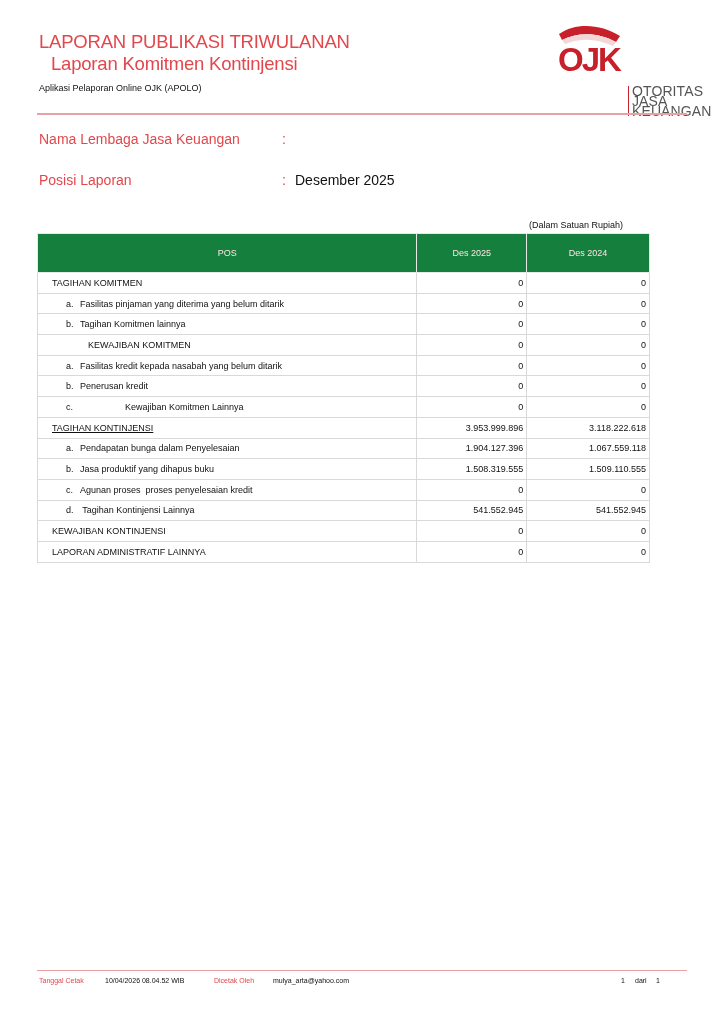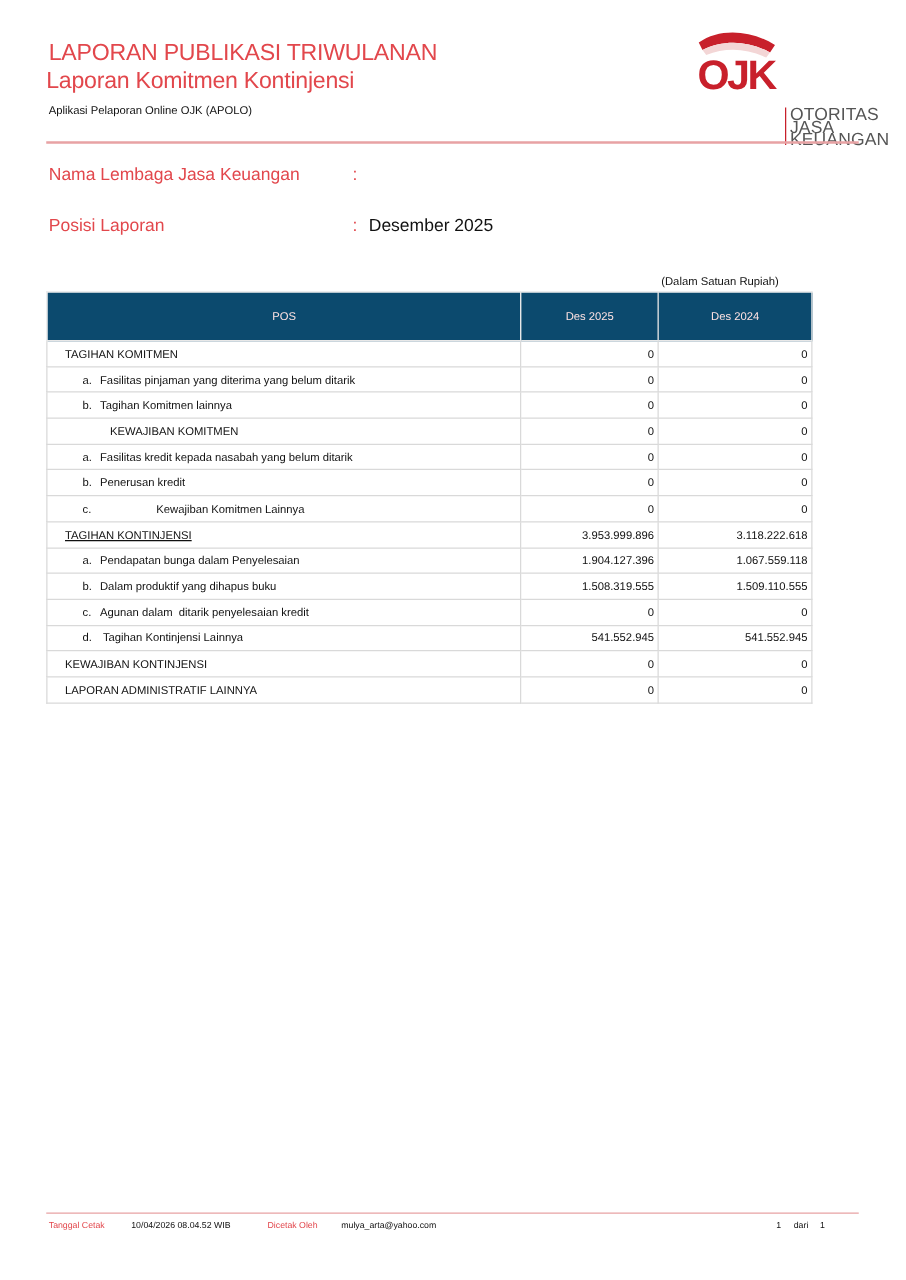--- a/index.html
+++ b/index.html
@@ -8,21 +8,21 @@
       font-family: "Liberation Sans", sans-serif; color: #111;
       overflow: hidden;
     }
     .page { position: relative; width: 725px; height: 1024px; }
 
     .title-main {
       position: absolute; left: 39px; top: 31px;
       font-size: 18.5px; color: #e2474c; letter-spacing: -0.2px;
     }
     .title-sub {
-      position: absolute; left: 37px; top: 53px;
+      position: absolute; left: 51px; top: 53px;
       font-size: 18.5px; color: #e2474c; letter-spacing: -0.2px;
     }
     .app-name {
       position: absolute; left: 39px; top: 83px;
       font-size: 9px; color: #111;
     }
 
     .logo { position: absolute; left: 556px; top: 20px; width: 140px; height: 56px; }
     .logo-text {
       position: absolute; left: 628px; top: 53px;
@@ -51,21 +51,21 @@
       position: absolute; left: 529px; top: 220px;
       font-size: 9px; color: #111;
     }
 
     table.report {
       position: absolute; left: 37px; top: 233px;
       width: 613px; border-collapse: collapse;
       font-size: 9px;
     }
     table.report th {
-      background: #0c4a6e; color: #ffe3e3; font-weight: normal;
+      background: #15803d; color: #ffe3e3; font-weight: normal;
       height: 39px; border: 1px solid #e8e8e8; text-align: center;
       font-size: 9px;
     }
     table.report td {
       height: 20.7px; border: 1px solid #d9d9d9; padding: 0 3px;
       color: #111; white-space: nowrap;
     }
     table.report td.pos { padding-left: 14px; }
     table.report td.pos.sub { padding-left: 28px; }
     table.report td.num { text-align: right; }
@@ -168,26 +168,26 @@
           <td class="pos"><span style="white-space: pre; text-decoration: underline;">TAGIHAN KONTINJENSI</span></td>
           <td class="num">3.953.999.896</td>
           <td class="num">3.118.222.618</td>
         </tr>
         <tr>
           <td class="pos sub"><span class="letter">a.</span><span style="white-space: pre;">Pendapatan bunga dalam Penyelesaian</span></td>
           <td class="num">1.904.127.396</td>
           <td class="num">1.067.559.118</td>
         </tr>
         <tr>
-          <td class="pos sub"><span class="letter">b.</span><span style="white-space: pre;">Dalam produktif yang dihapus buku</span></td>
+          <td class="pos sub"><span class="letter">b.</span><span style="white-space: pre;">Jasa produktif yang dihapus buku</span></td>
           <td class="num">1.508.319.555</td>
           <td class="num">1.509.110.555</td>
         </tr>
         <tr>
-          <td class="pos sub"><span class="letter">c.</span><span style="white-space: pre;">Agunan dalam  ditarik penyelesaian kredit</span></td>
+          <td class="pos sub"><span class="letter">c.</span><span style="white-space: pre;">Agunan proses  proses penyelesaian kredit</span></td>
           <td class="num">0</td>
           <td class="num">0</td>
         </tr>
         <tr>
           <td class="pos sub"><span class="letter">d.</span><span style="white-space: pre;"> Tagihan Kontinjensi Lainnya</span></td>
           <td class="num">541.552.945</td>
           <td class="num">541.552.945</td>
         </tr>
         <tr>
           <td class="pos"><span style="white-space: pre;">KEWAJIBAN KONTINJENSI</span></td>

